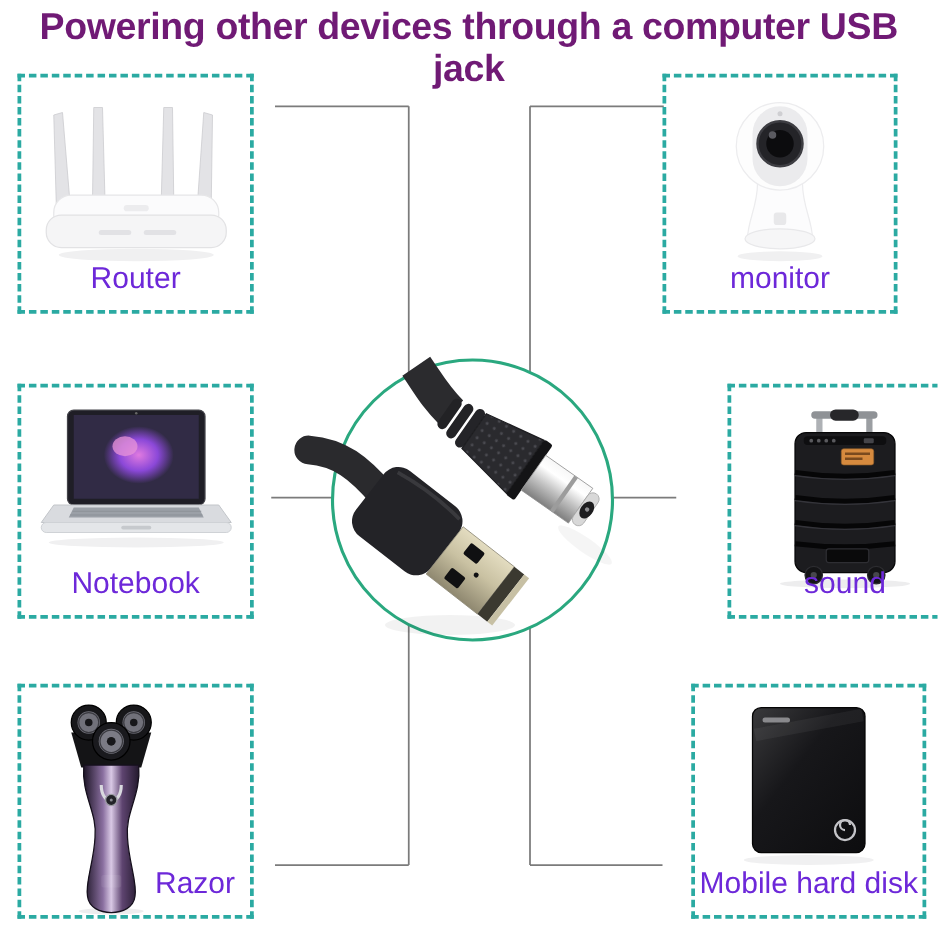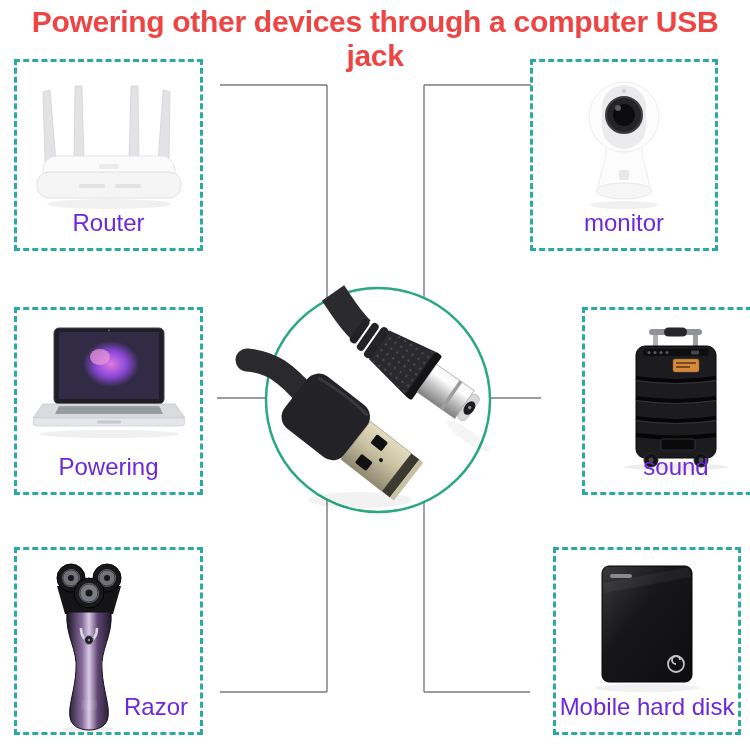--- a/index.html
+++ b/index.html
@@ -4,21 +4,21 @@
 <style>
   html,body { margin:0; padding:0; }
   body {
     width:750px; height:750px; position:relative; overflow:hidden;
     background:#ffffff;
     font-family:"Liberation Sans", sans-serif;
   }
   .title {
     position:absolute; top:5px; left:0; width:750px;
     text-align:center; font-size:30px; font-weight:bold;
-    letter-spacing:-0.3px; color:#ef4444; margin:0;
+    letter-spacing:-0.3px; color:#701a75; margin:0;
   }
   #diagram-svg { position:absolute; left:0; top:0; }
   .box {
     position:absolute; box-sizing:border-box;
     border:3px dashed #2baaa2; background:transparent;
   }
   #box-router   { left:14px;  top:59px;  width:189px; height:192px; }
   #box-monitor  { left:530px; top:59px;  width:188px; height:192px; }
   #box-notebook { left:14px;  top:307px; width:189px; height:188px; }
   #box-sound    { left:582px; top:307px; width:188px; height:188px; }
@@ -152,21 +152,21 @@
     <rect x="30" y="6" width="100" height="67" fill="#312b45"></rect>
     <ellipse cx="82" cy="38" rx="28" ry="23" fill="url(#plasma)"></ellipse>
     <ellipse cx="71" cy="31" rx="10" ry="8" fill="#e894d8" opacity="0.75"></ellipse>
     <circle cx="80" cy="4.5" r="1" fill="#666"></circle>
     <path d="M14,78 L146,78 L156,92 L4,92 Z" fill="#d9dbdf" stroke="#c2c5c9" stroke-width="0.8"></path>
     <path d="M30,80 L130,80 L134,88 L26,88 Z" fill="#9ba0a7"></path>
     <path d="M29,83 L132,83 M27,86 L133,86" stroke="#8a8f96" stroke-width="0.7"></path>
     <rect x="4" y="92" width="152" height="8" rx="4" fill="#e4e6e9" stroke="#cfd2d6" stroke-width="0.8"></rect>
     <rect x="68" y="94.5" width="24" height="3" rx="1.5" fill="#c6c9cd"></rect>
   </svg>
-  <div class="label">Powering</div>
+  <div class="label">Notebook</div>
 </div>
 
 <div class="box" id="box-sound">
   <svg class="device" id="sound-image" width="150" height="148" viewBox="0 0 150 148">
     <ellipse cx="75" cy="143" rx="52" ry="3.5" fill="#ededee"></ellipse>
     <rect x="52" y="8" width="5" height="16" fill="#aeb1b5"></rect>
     <rect x="92" y="8" width="5" height="16" fill="#9b9ea2"></rect>
     <rect x="48" y="5" width="53" height="6" rx="3" fill="#8f9296"></rect>
     <rect x="63" y="3.5" width="23" height="9" rx="4.5" fill="#27272a"></rect>
     <rect x="35" y="22" width="80" height="112" rx="9" fill="#1c1c1f" stroke="#070708"></rect>

